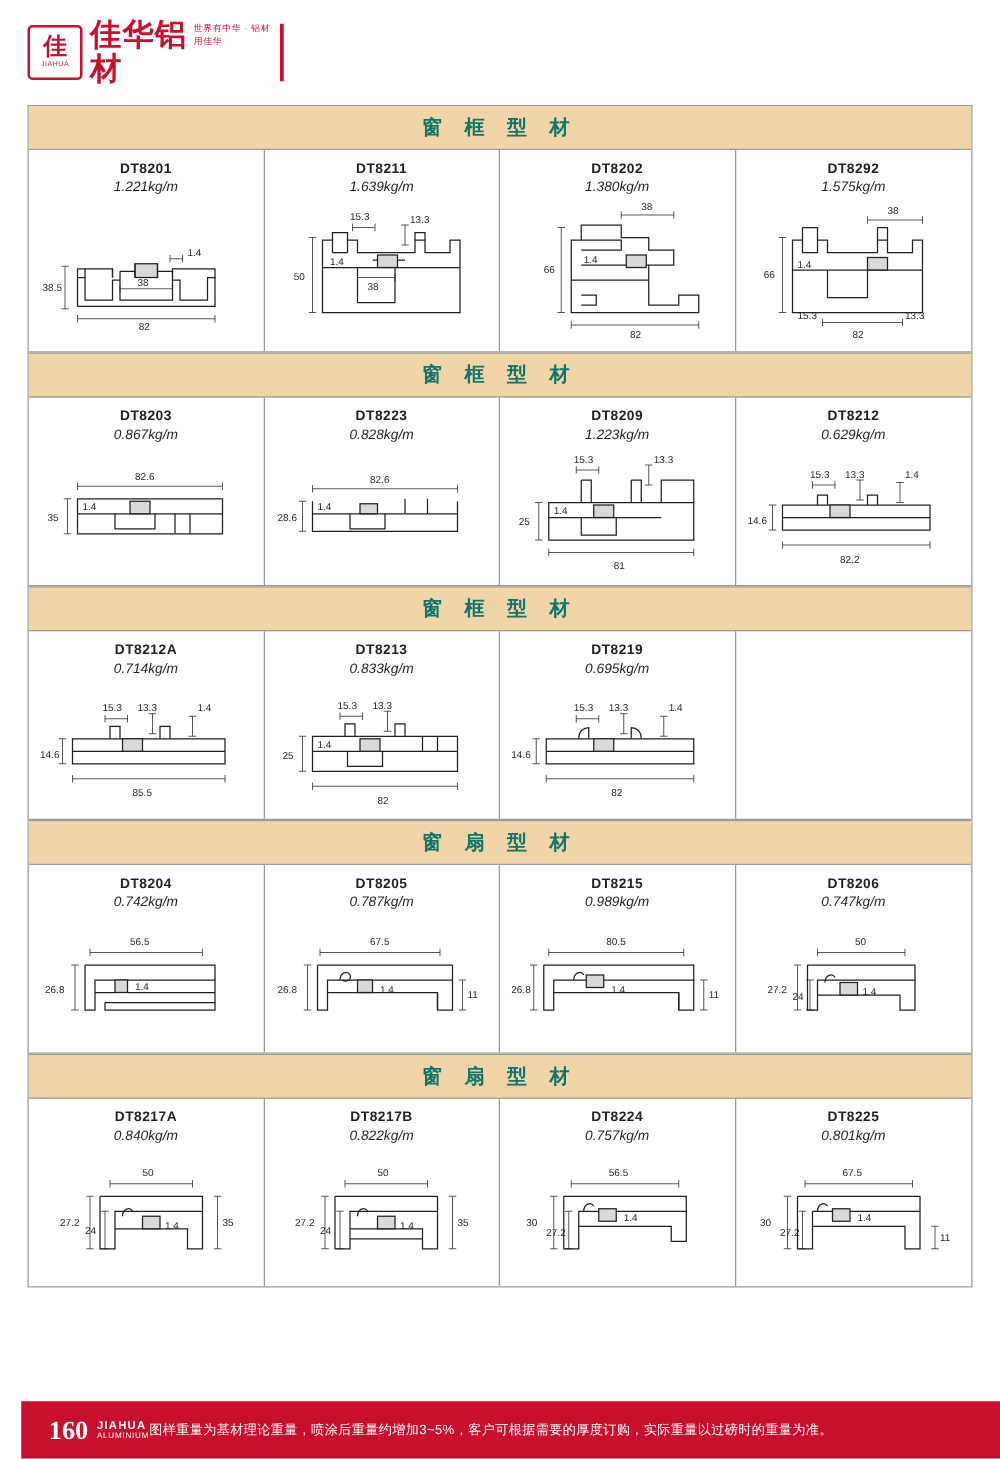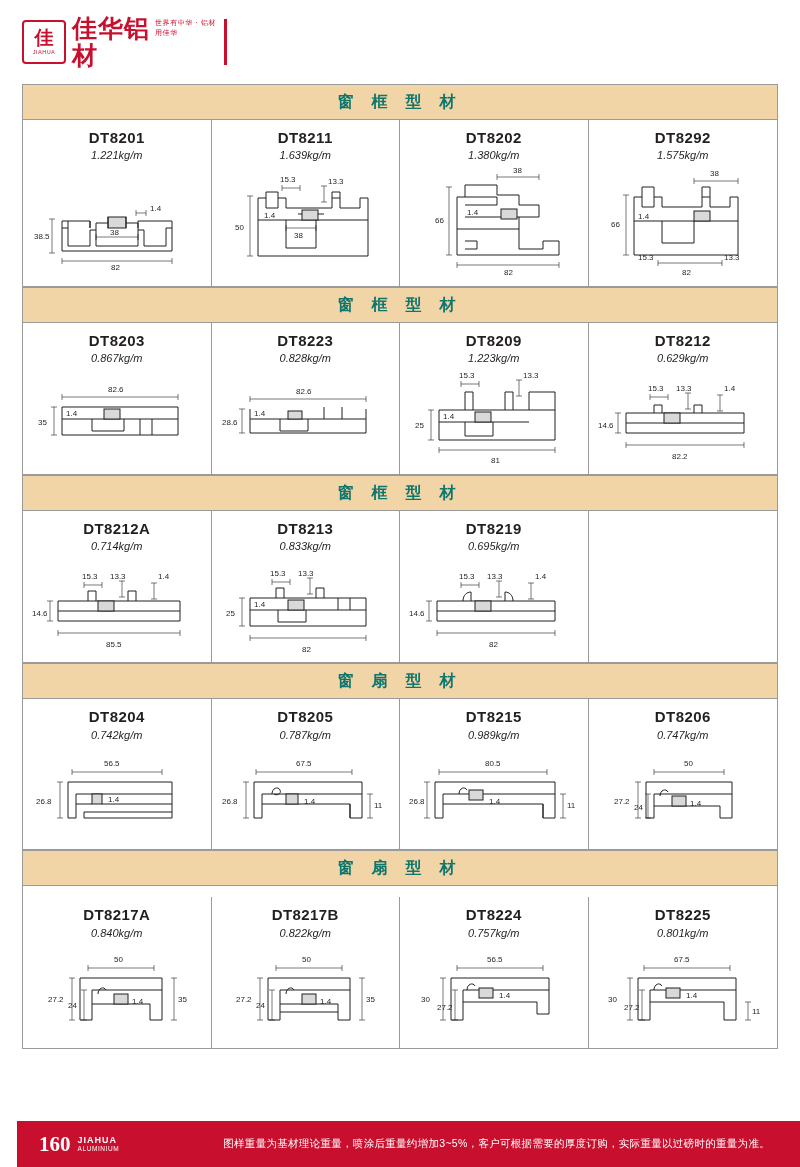--- a/index.html
+++ b/index.html
@@ -97,34 +97,34 @@
     font-size: 16px;
     letter-spacing: 7px;
     padding: 7px 0 6px 0;
     color: #0f766e;
   }
   .band:first-child { border-top: none; }
   .row {
     display: flex;
     border-bottom: 1px solid #9a9a9a;
   }
-  .row:last-child { border-bottom: none; margin-top: 11px; }
+  .row:last-child { border-bottom: none; }
   .cell {
     flex: 1 1 25%;
     width: 25%;
     border-right: 1px solid #9a9a9a;
     padding: 8px 4px 6px 4px;
     min-height: 150px;
     display: flex;
     flex-direction: column;
     align-items: center;
   }
   .cell:last-child { border-right: none; }
   .cell-code {
-    font-size: 15px;
+    font-size: 11px;
     font-weight: bold;
     letter-spacing: .4px;
     text-align: center;
     line-height: 1.35;
   }
   .cell-weight {
     font-size: 11px;
     text-align: center;
     line-height: 1.35;
     margin-bottom: 2px;
@@ -159,21 +159,21 @@
     font-weight: bold;
     font-size: 21px;
     color: #ffffff;
     line-height: 1;
   }
   .footer-brand { line-height: 1.15; }
   .footer-brand .fb1 { font-size: 9px; font-weight: bold; letter-spacing: 1px; }
   .footer-brand .fb2 { font-size: 6.5px; letter-spacing: .6px; }
   .footer-note {
     flex: 1 1 auto;
-    text-align: right;
+    text-align: left;
     font-size: 10.5px;
     letter-spacing: .3px;
     padding-right: 30px;
   }
 </style>
 </head>
 <body>
 
 <div class="header">
   <div class="logo-block">

